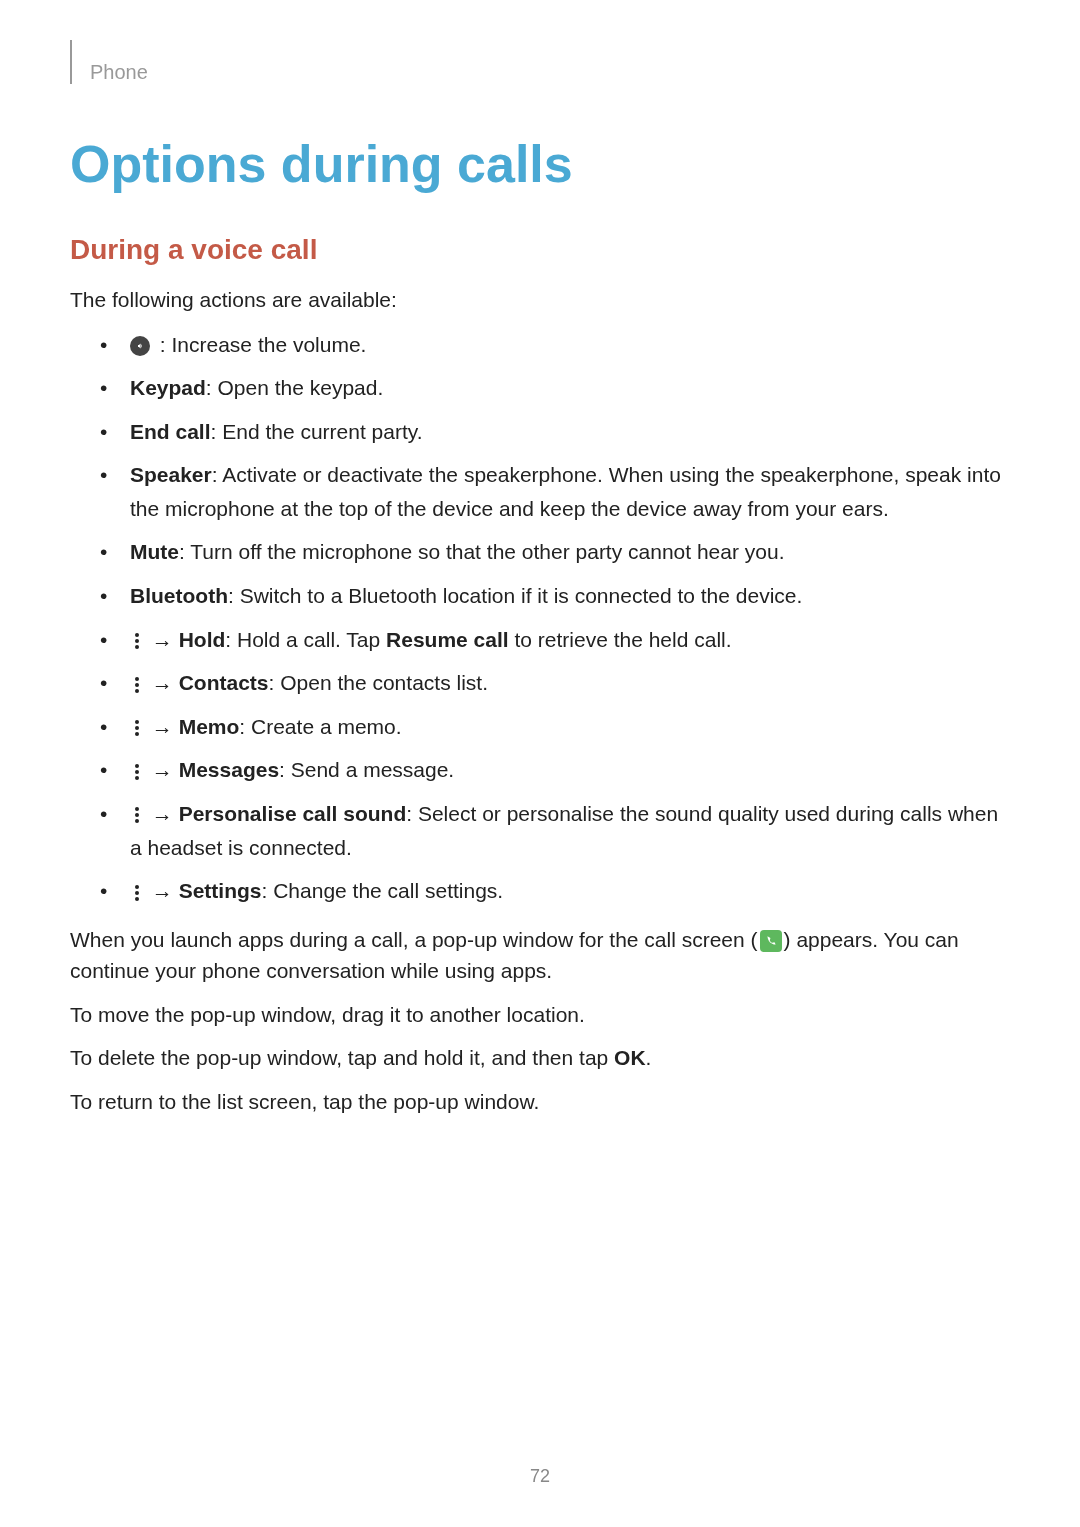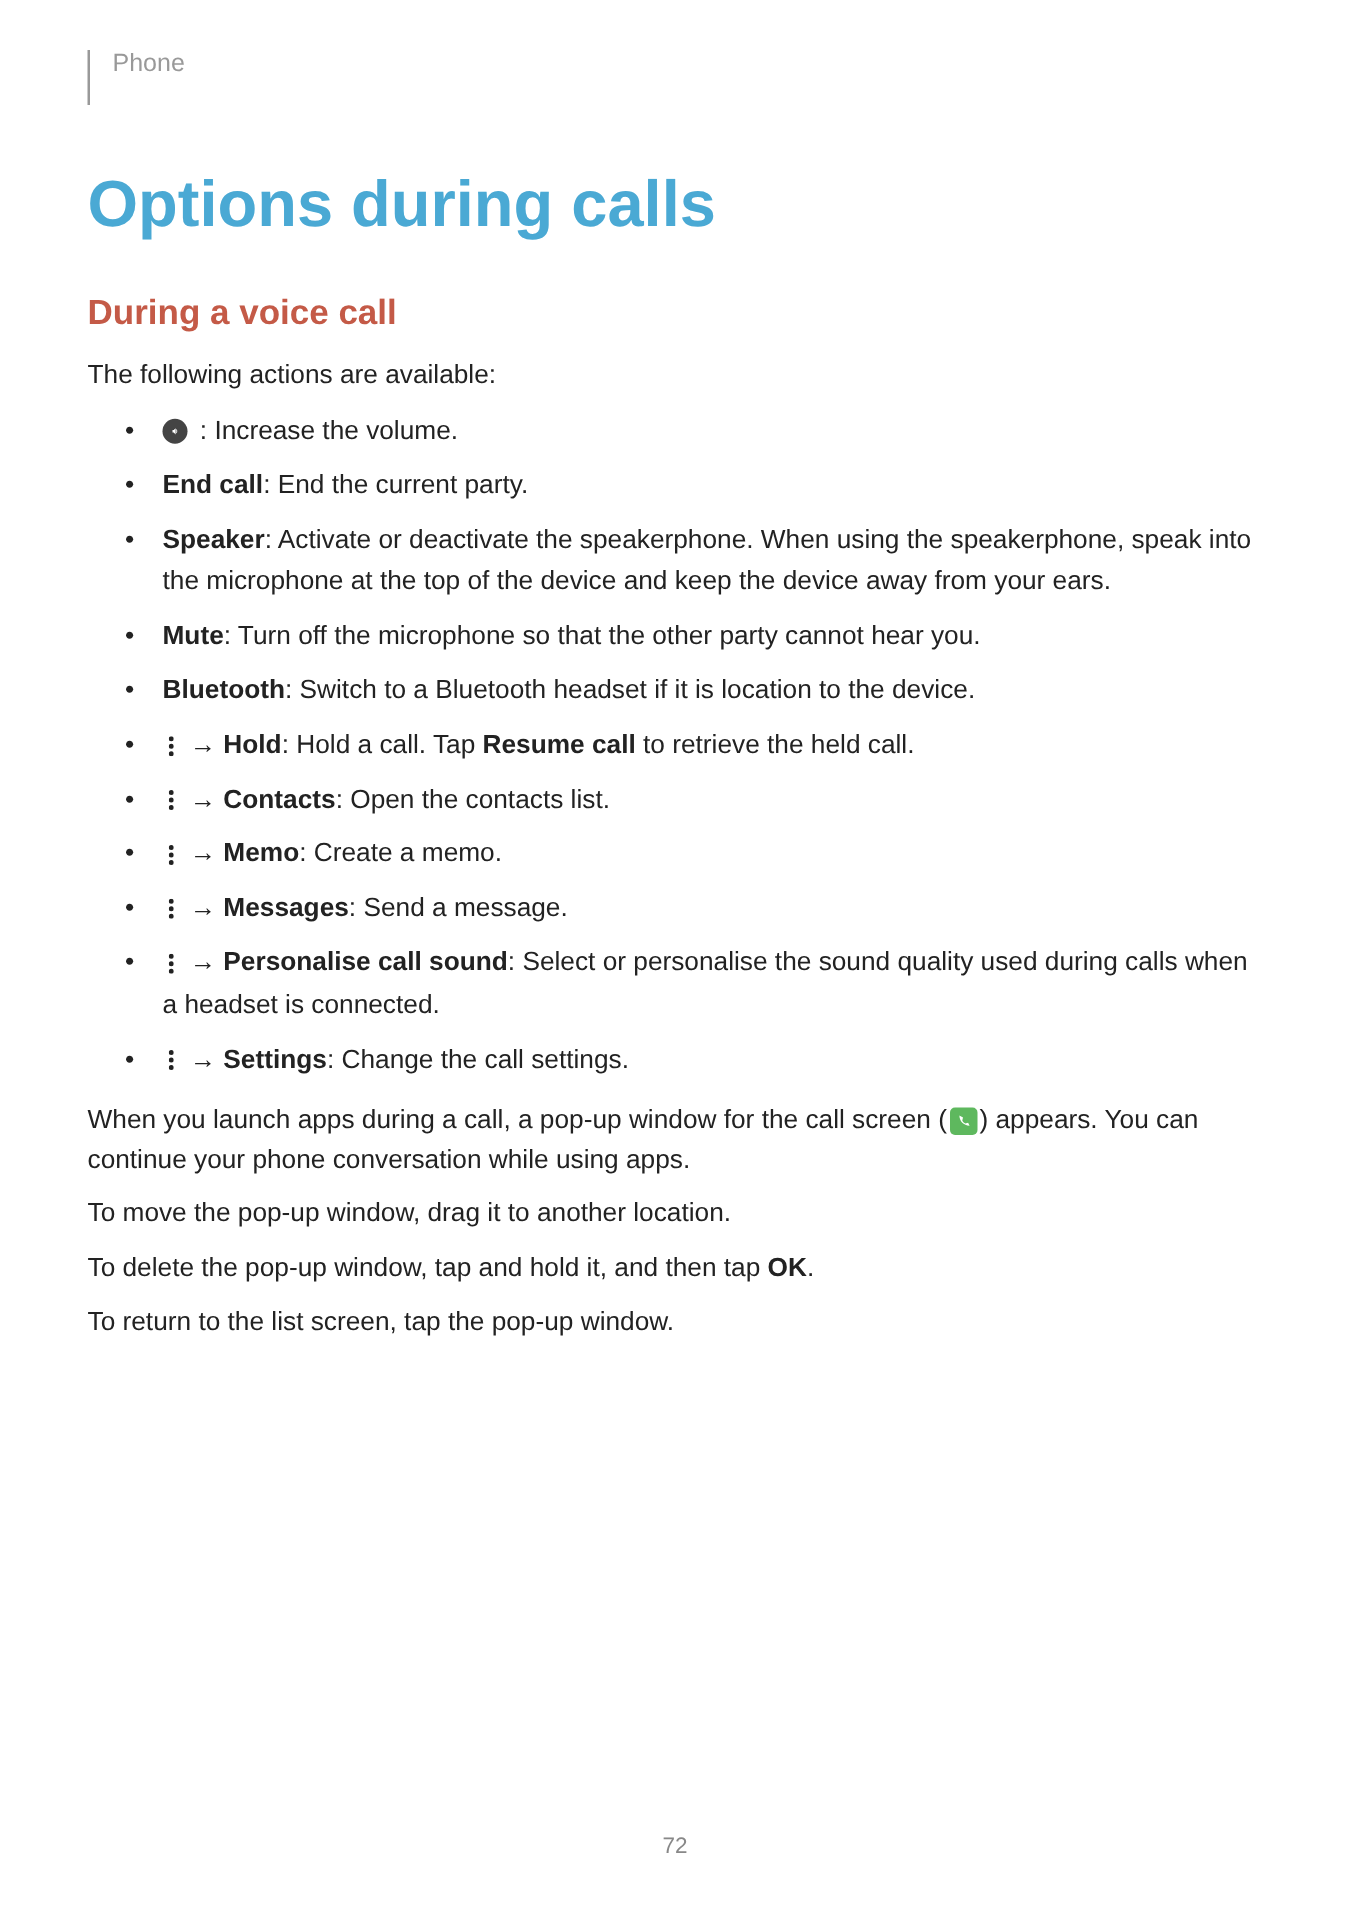--- a/index.html
+++ b/index.html
@@ -10,21 +10,21 @@
     body {
       font-family: -apple-system, BlinkMacSystemFont, "Segoe UI", Arial, sans-serif;
       background: #fff;
       width: 1080px;
       height: 1527px;
       position: relative;
       padding: 40px 70px 40px 70px;
     }
     .header-section {
       display: flex;
-      align-items: flex-start;
+      align-items: flex-end;
       margin-bottom: 50px;
     }
     .header-marker {
       width: 2px;
       height: 44px;
       background: #999;
       margin-right: 18px;
     }
     .header-label {
       color: #999;
@@ -152,30 +152,33 @@
   <li>
     <span class="volume-icon">
       <svg viewBox="0 0 24 24" fill="none">
         <path d="M12 2C6.48 2 2 6.48 2 12s4.48 10 10 10 10-4.48 10-10S17.52 2 12 2z" fill="#fff" opacity="0"></path>
         <path d="M8 10h2l3-3v10l-3-3H8z" fill="#fff"></path>
         <path d="M14 9c1 1 1 5 0 6" stroke="#fff" stroke-width="1.5" fill="none"></path>
       </svg>
     </span><span> : Increase the volume.</span>
   </li>
   <li>
+    <span class="bold-term">Keypad</span><span>: Open the keypad.</span>
+  </li>
+  <li>
     <span class="bold-term">End call</span><span>: End the current party.</span>
   </li>
   <li>
     <span class="bold-term">Speaker</span><span>: Activate or deactivate the speakerphone. When using the speakerphone, speak into the microphone at the top of the device and keep the device away from your ears.</span>
   </li>
   <li>
     <span class="bold-term">Mute</span><span>: Turn off the microphone so that the other party cannot hear you.</span>
   </li>
   <li>
-    <span class="bold-term">Bluetooth</span><span>: Switch to a Bluetooth headset if it is location to the device.</span>
+    <span class="bold-term">Bluetooth</span><span>: Switch to a Bluetooth location if it is connected to the device.</span>
   </li>
   <li>
     <span class="more-icon">
       <svg viewBox="0 0 4 16">
         <circle cx="2" cy="2" r="2" fill="#222"></circle>
         <circle cx="2" cy="8" r="2" fill="#222"></circle>
         <circle cx="2" cy="14" r="2" fill="#222"></circle>
       </svg>
     </span><span class="arrow"> → </span><span class="bold-term">Hold</span><span>: Hold a call. Tap </span><span class="bold-term">Resume call</span><span> to retrieve the held call.</span>
   </li>

